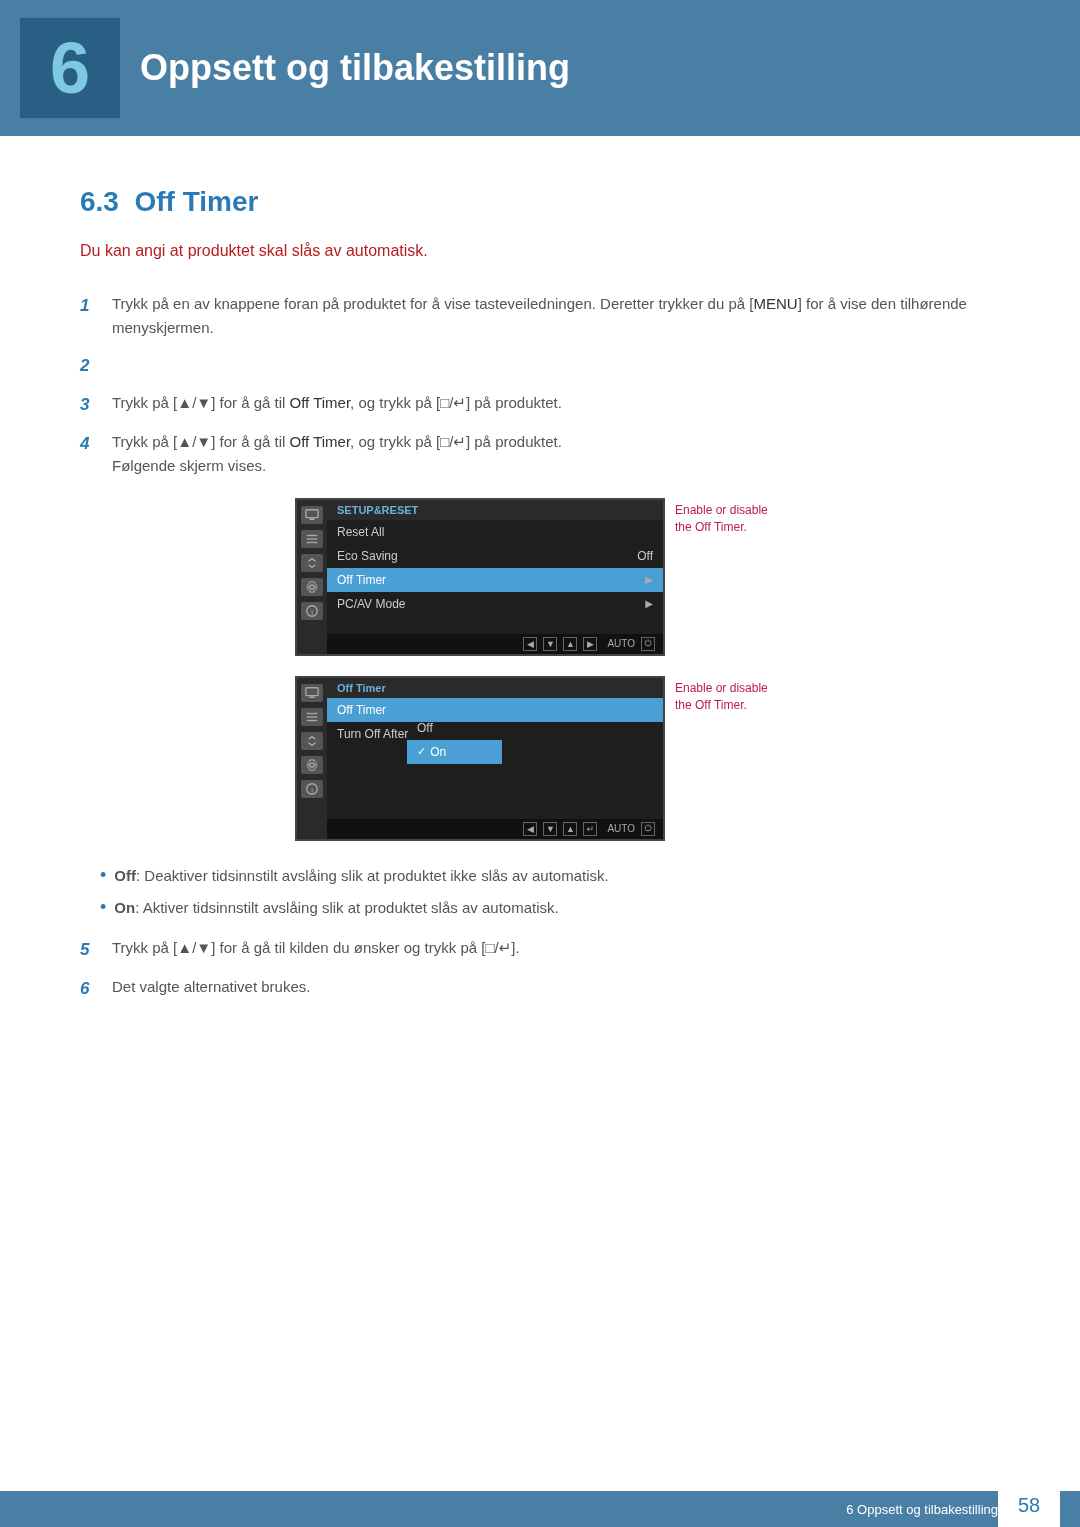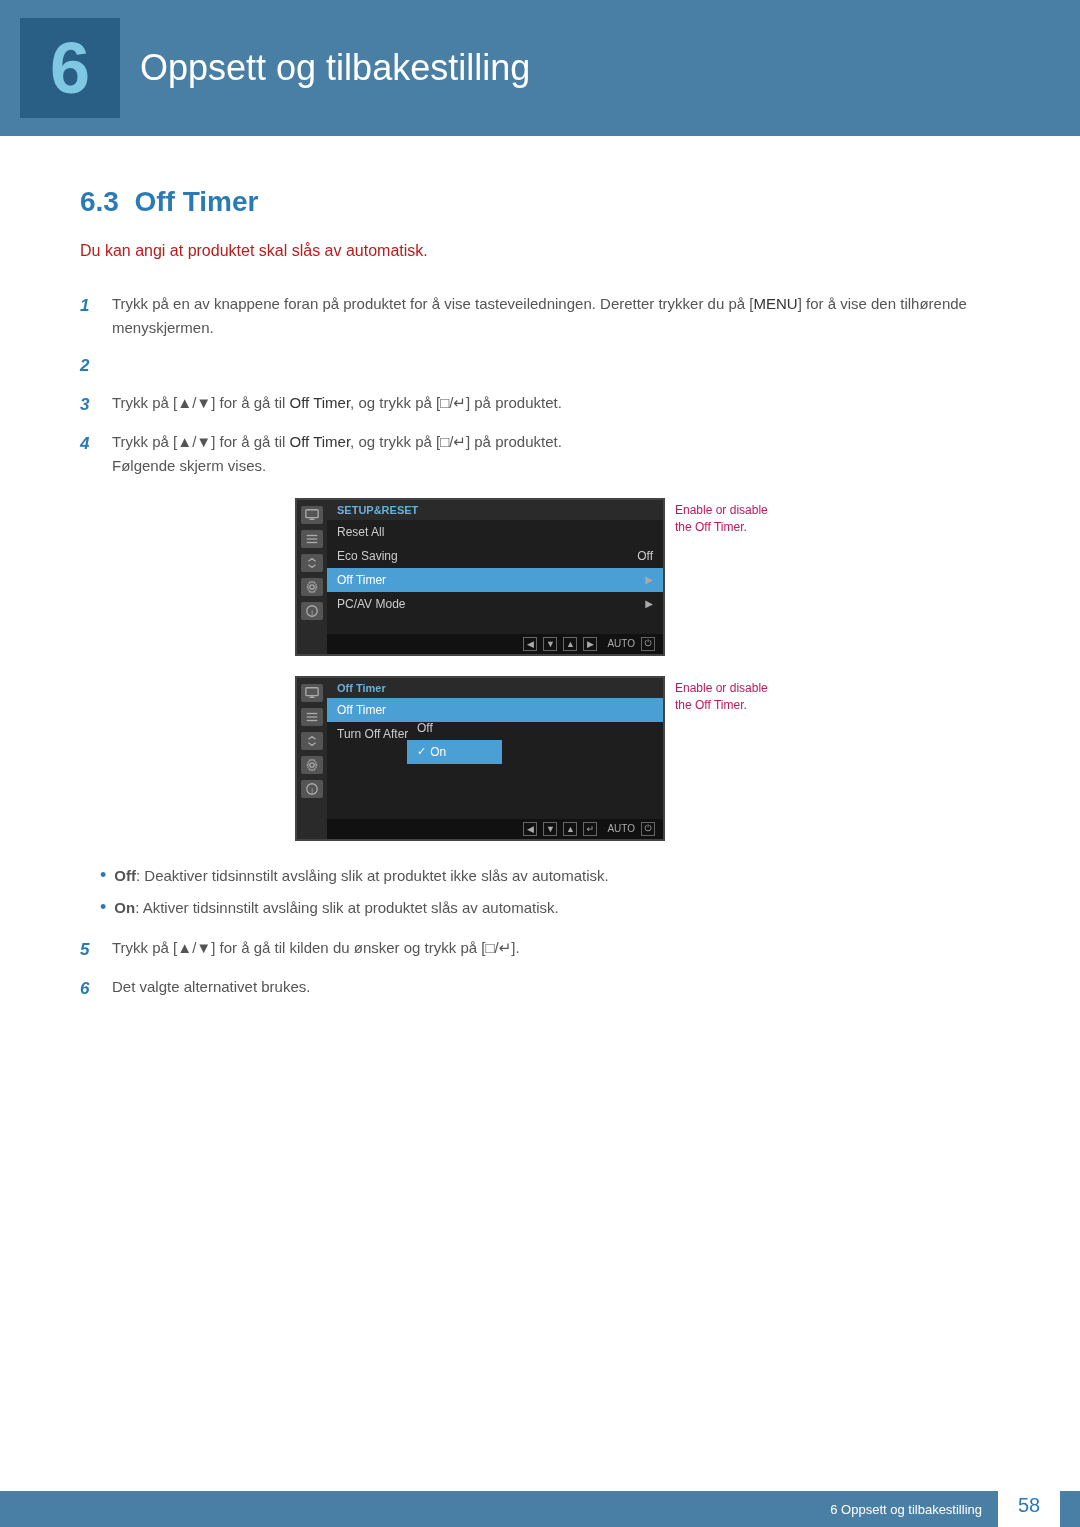--- a/index.html
+++ b/index.html
@@ -30,21 +30,21 @@
       width: 100px;
       height: 100px;
       display: flex;
       align-items: center;
       justify-content: center;
       flex-shrink: 0;
     }
     .header-title {
       color: #fff;
       font-size: 36px;
-      font-weight: normal;
+      font-weight: bold;
     }
 
     
     .content {
       padding: 10px 80px 80px 80px;
     }
 
     
     .section-heading {
       color: #2a7ab5;
@@ -245,21 +245,21 @@
       position: absolute;
       bottom: 0;
       left: 0;
       right: 0;
       background: #4a7fa5;
       height: 36px;
       display: flex;
       align-items: center;
       justify-content: flex-end;
       padding: 0 20px;
-      gap: 16px;
+      gap: 0;
     }
     .footer-text {
       color: #fff;
       font-size: 13px;
     }
     .footer-page {
       background: #fff;
       color: #2a7ab5;
       font-size: 20px;
       font-weight: normal;

